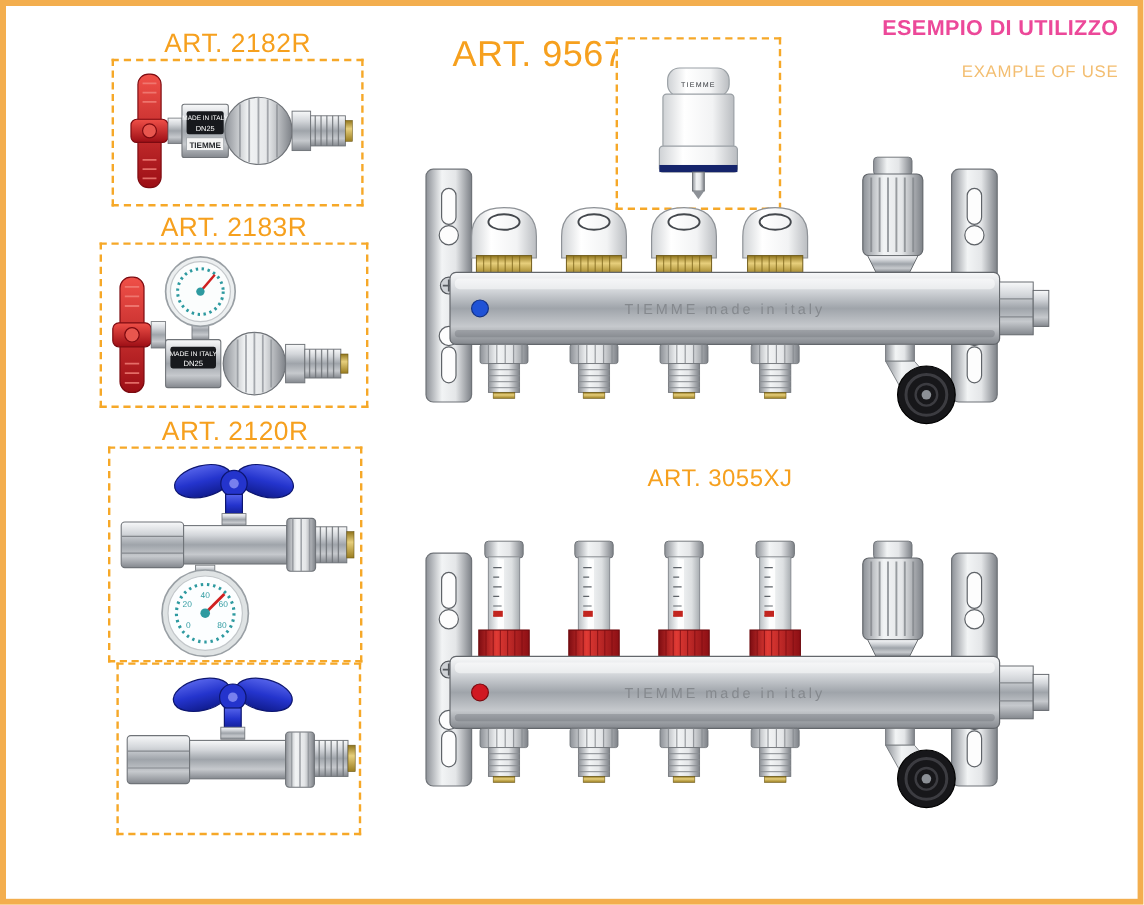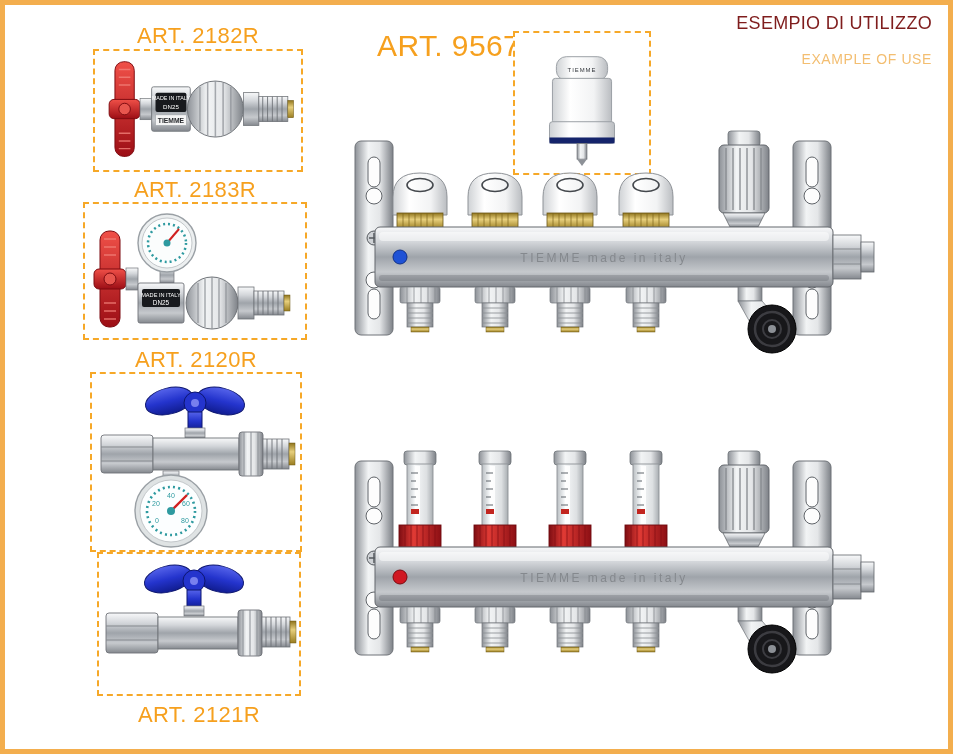--- a/index.html
+++ b/index.html
@@ -1,21 +1,21 @@
 <!DOCTYPE html>
 <html><head>
 <meta charset="utf-8">
 <style>
   html,body{margin:0;padding:0;background:#ffffff;font-family:"Liberation Sans",sans-serif;}
   #canvas{position:relative;width:953px;height:754px;background:#ffffff;
           border:5px solid #f3ae4e;box-sizing:border-box;overflow:hidden;}
   .abs{position:absolute;}
   .art-label{color:#f6a01e;font-weight:400;font-size:22px;text-align:center;letter-spacing:.4px;white-space:nowrap;}
   .dashed{border:2px dashed #f6a828;box-sizing:border-box;display:flex;align-items:center;justify-content:center;background:#fff;}
-  .hdr-it{color:#7f1d1d;font-weight:400;font-size:18px;letter-spacing:.3px;}
+  .hdr-it{color:#ec4899;font-weight:700;font-size:18px;letter-spacing:.3px;}
   .hdr-en{color:#f3be71;font-weight:400;font-size:14px;letter-spacing:.6px;margin-top:17px;}
   svg{display:block;}
   text{font-family:"Liberation Sans",sans-serif;}
 </style>
 </head>
 <body>
 
 <div id="canvas">
 
   <svg width="0" height="0" style="position:absolute">
@@ -184,37 +184,37 @@
         <path d="M6,71 h52 M6,85 h52" stroke="#84888d" stroke-width="1"></path>
         <rect x="58" y="62" width="80" height="32" fill="url(#metalV)" stroke="#6f7378" stroke-width="0.9"></rect>
         <rect x="138" y="55" width="24" height="46" rx="3" fill="url(#metalH)" stroke="#6f7378" stroke-width="0.9"></rect>
         <path d="M143,55 v46 M150,55 v46 M157,55 v46" stroke="#8d9197" stroke-width="1.3" opacity="0.8"></path>
         <rect x="162" y="62" width="28" height="30" fill="url(#metalV)" stroke="#6f7378" stroke-width="0.8"></rect>
         <path d="M166,62 v30 M171,62 v30 M176,62 v30 M181,62 v30 M186,62 v30" stroke="#6f7378" stroke-width="1.1" opacity="0.85"></path>
         <rect x="190" y="66" width="6" height="22" fill="url(#brassV)" stroke="#6d5817" stroke-width="0.5"></rect>
       </g>
     </svg>
   </div>
-  <div class="abs art-label" style="left:92px;top:697px;width:204px">ART. 2121R</div>
 
   <div class="abs art-label" style="left:372px;top:24px;width:140px;font-size:30px">ART. 9567</div>
   <div class="abs dashed" style="left:508px;top:26px;width:138px;height:144px">
     <svg width="136" height="140" viewBox="0 0 136 142">
       <g>
         <rect x="42" y="24" width="52" height="24" rx="10" fill="url(#capW)" stroke="#9aa0a5" stroke-width="1"></rect>
         <text x="68" y="40" font-size="6" letter-spacing="1" fill="#33373c" text-anchor="middle">TIEMME</text>
         <rect x="38" y="46" width="60" height="46" rx="3" fill="url(#capW)" stroke="#9aa0a5" stroke-width="1"></rect>
         <rect x="35" y="90" width="66" height="22" rx="3" fill="url(#capW)" stroke="#9aa0a5" stroke-width="1"></rect>
         <rect x="35" y="106" width="66" height="6" fill="#15246b"></rect>
         <rect x="63" y="112" width="10" height="16" fill="url(#metalH)" stroke="#6f7378" stroke-width="0.8"></rect>
         <path d="M63,128 L73,128 L68,135 Z" fill="#8d9197"></path>
       </g>
     </svg>
   </div>
 
+  <div class="abs art-label" style="left:510px;top:383px;width:170px;font-size:20px">ART. 3055XJ</div>
 
   <svg class="abs" style="left:333px;top:110px" width="612" height="606" viewBox="0 0 612 606">
     <defs>
       <g id="mbracket">
         <rect x="0" y="0" width="38" height="194" rx="6" fill="url(#metalH)" stroke="#6f7378" stroke-width="1"></rect>
         <rect x="13" y="16" width="12" height="30" rx="6" fill="#fdfdfd" stroke="#5f6368" stroke-width="1"></rect>
         <circle cx="19" cy="55" r="8" fill="#fdfdfd" stroke="#5f6368" stroke-width="1"></circle>
         <circle cx="19" cy="139" r="8" fill="#fdfdfd" stroke="#5f6368" stroke-width="1"></circle>
         <rect x="13" y="148" width="12" height="30" rx="6" fill="#fdfdfd" stroke="#5f6368" stroke-width="1"></rect>
         <circle cx="19" cy="97" r="7" fill="#cfd2d6" stroke="#55595e" stroke-width="1"></circle>

